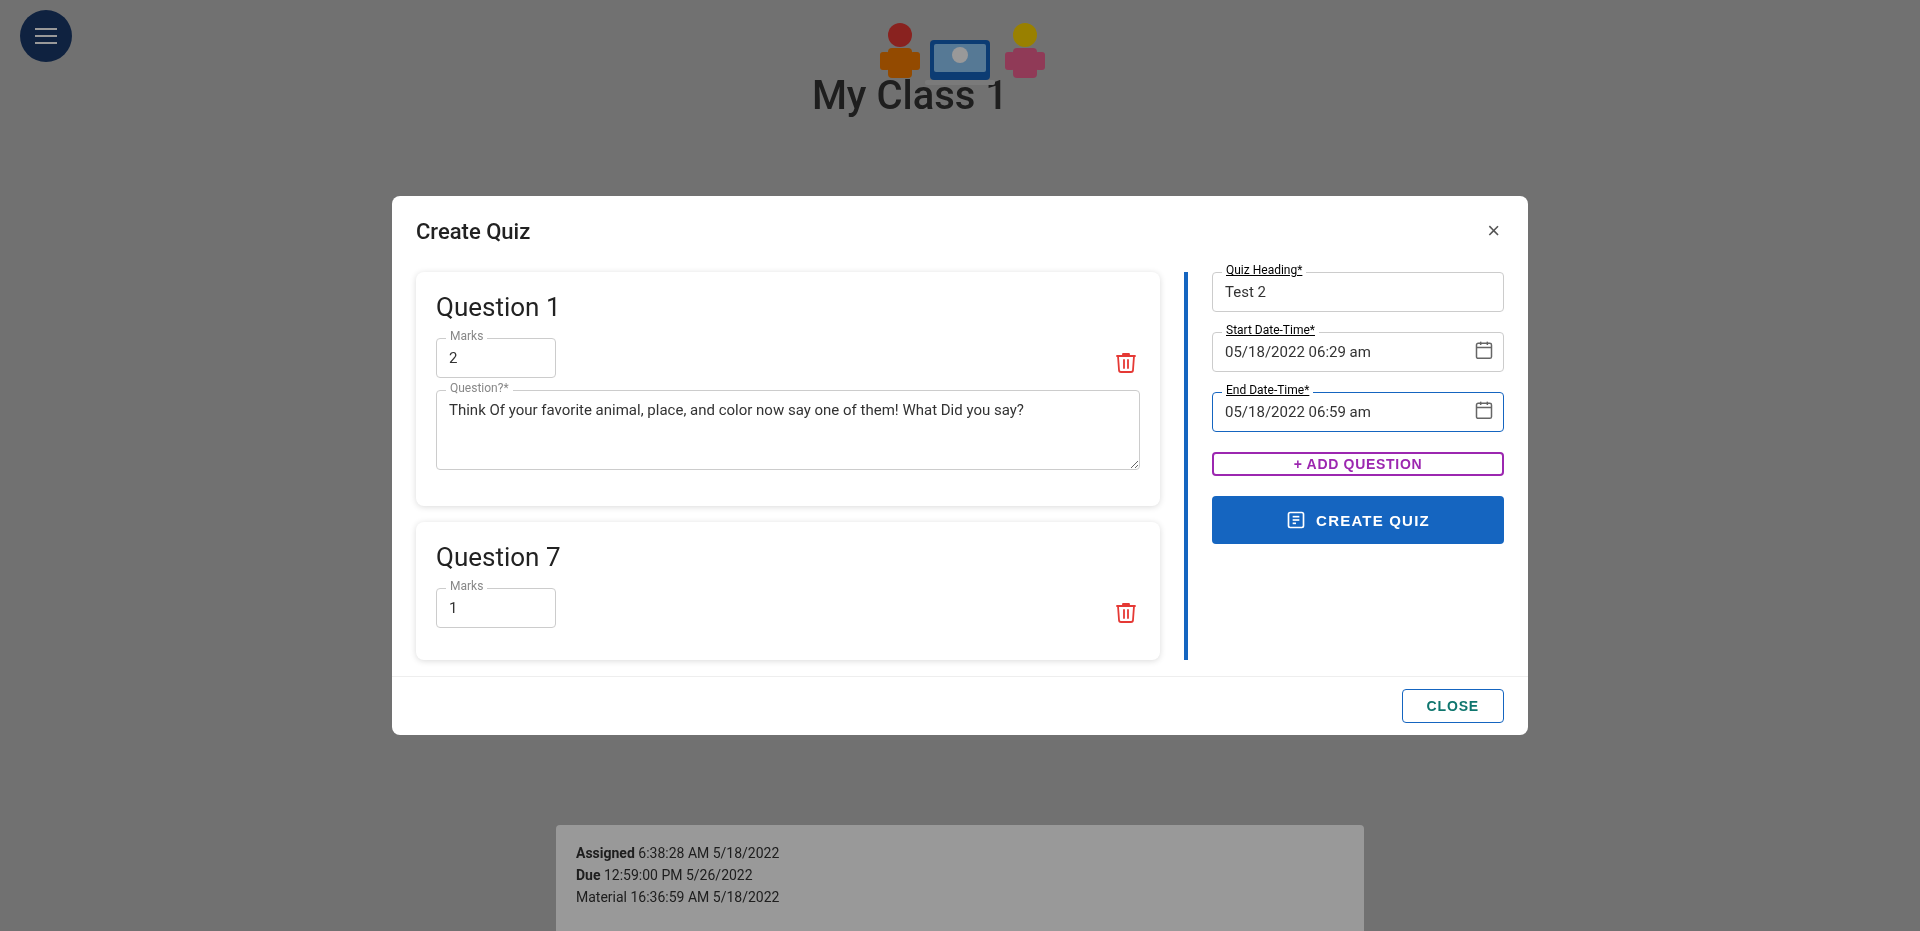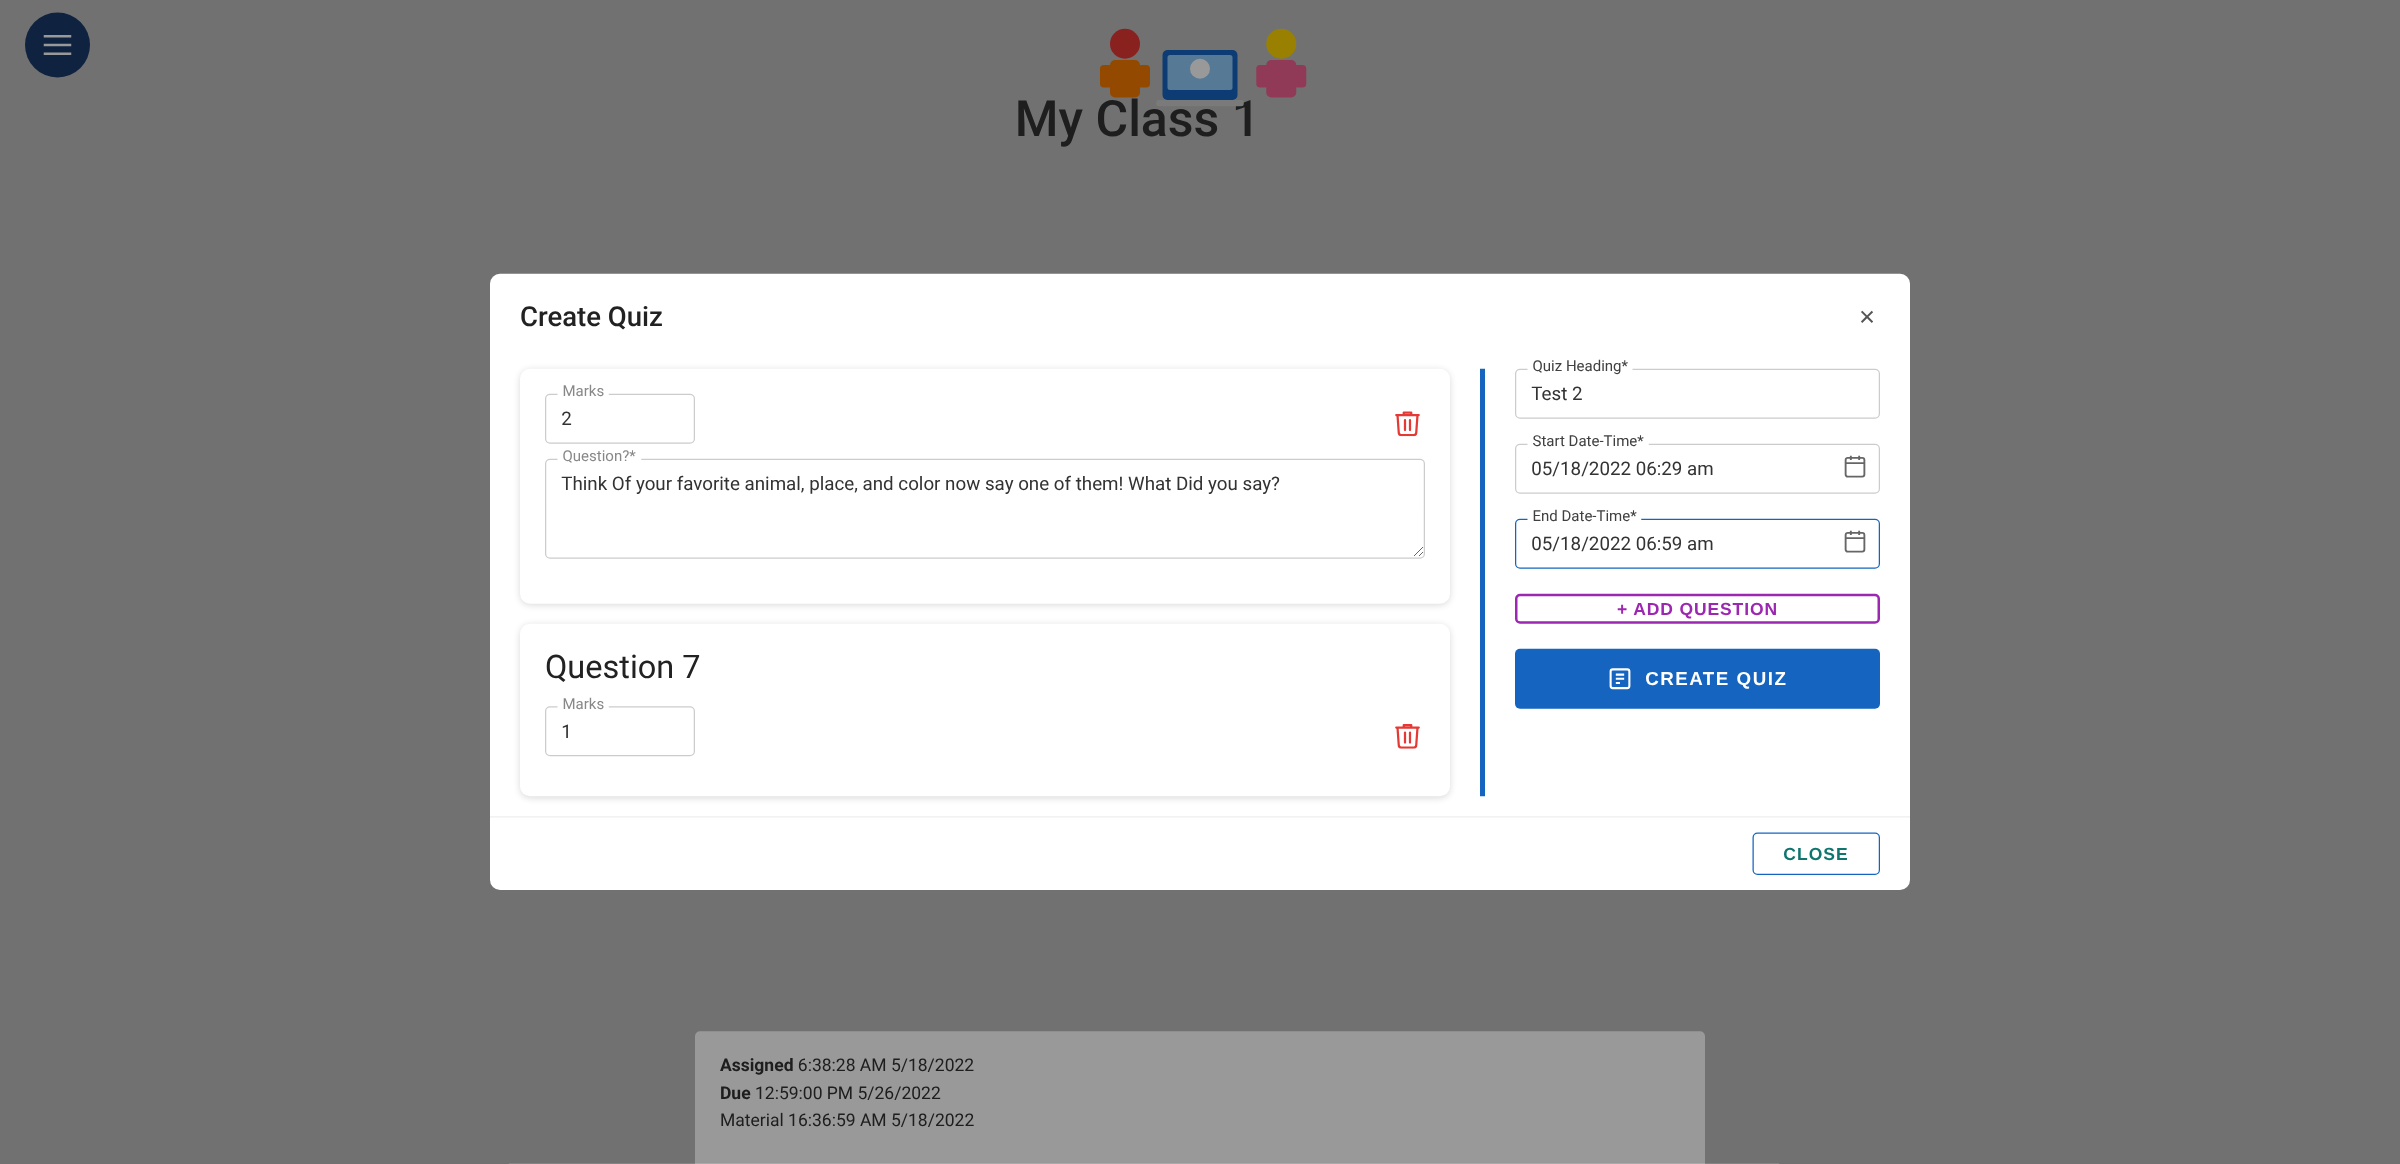--- a/index.html
+++ b/index.html
@@ -226,21 +226,22 @@
       position: relative;
     }
 
     .settings-field label {
       position: absolute;
       top: -9px;
       left: 10px;
       background: white;
       padding: 0 4px;
       font-size: 12px;
-      color: #404040;
+      color: #000000;
+      text-decoration: underline;
     }
 
     .settings-field input {
       width: 100%;
       border: 1px solid #ccc;
       border-radius: 4px;
       padding: 10px 12px;
       font-size: 15px;
       color: #333;
       font-family: inherit;
@@ -388,20 +389,23 @@
     <div class="modal-header">
       <span class="modal-title">Create Quiz</span>
       <button class="close-x-btn">×</button>
     </div>
 
     <div class="modal-body">
 
       <div class="questions-panel">
 
         <div class="question-card">
+          <div class="question-title">
+            <span>Question 1</span>
+          </div>
           <div class="marks-row">
             <div class="float-field marks-field">
               <label>Marks</label>
               <input type="text" value="2" style="">
             </div>
             <button class="delete-btn">
               <svg width="20" height="22" viewBox="0 0 20 22" fill="none" xmlns="http://www.w3.org/2000/svg">
                 <path d="M1 5h18M7 5V3h6v2M8 9v8M12 9v8M2 5l1 14a2 2 0 002 2h10a2 2 0 002-2L18 5H2z" stroke="#e53935" stroke-width="1.8" stroke-linecap="round" stroke-linejoin="round"></path>
               </svg>
             </button>

